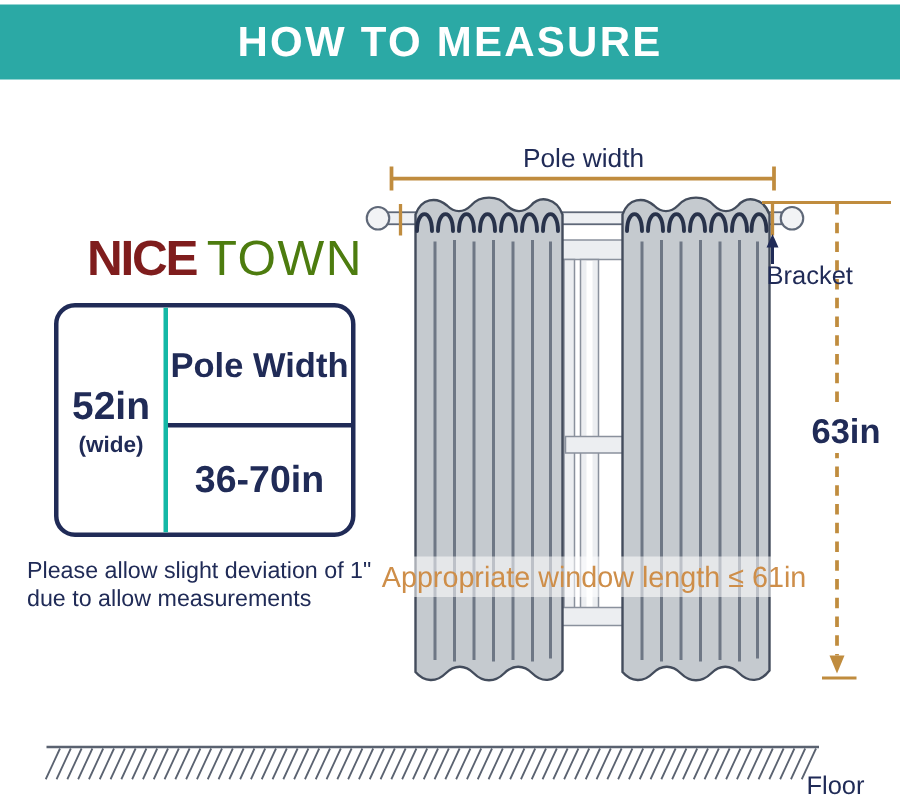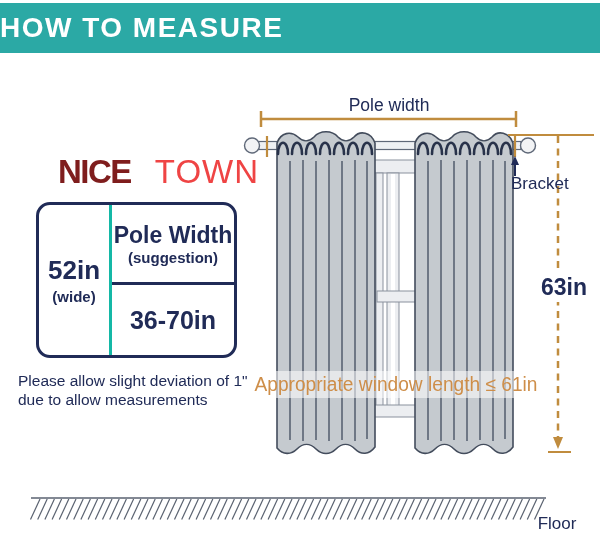--- a/index.html
+++ b/index.html
@@ -1,23 +1,23 @@
 <!DOCTYPE html>
 <html><head>
 <meta charset="utf-8">
 <style>
   html,body{margin:0;padding:0;background:#fff;}
   .canvas{position:relative;width:600px;height:535px;background:#ffffff;
           font-family:"Liberation Sans",sans-serif;overflow:hidden;}
   .banner{position:absolute;left:0;top:3px;width:600px;height:50px;background:#2BA9A5;
-          display:flex;align-items:center;}
+          display:flex;align-items:center;justify-content:center;}
   .banner-title{color:#ffffff;font-size:28px;font-weight:bold;letter-spacing:1.5px;}
   .logo{position:absolute;left:58px;top:153px;display:flex;align-items:baseline;}
   .logo-nice{font-size:33px;font-weight:800;color:#7f1d1d;letter-spacing:-1.5px;}
-  .logo-town{font-size:33px;font-weight:400;color:#ef4444;margin-left:24px;letter-spacing:1px;}
+  .logo-town{font-size:33px;font-weight:400;color:#4d7c0f;margin-left:7px;letter-spacing:1px;}
   .size-table{position:absolute;left:36px;top:202px;width:201px;height:156px;
           border:3px solid #202B57;border-radius:14px;display:flex;box-sizing:border-box;
           color:#202B57;overflow:hidden;background:#fff;}
   .cell-left{width:70px;border-right:3px solid #14b8a6;display:flex;flex-direction:column;
           align-items:center;justify-content:center;}
   .val-52{font-size:26px;font-weight:bold;}
   .val-wide{font-size:15px;font-weight:bold;margin-top:2px;}
   .cell-right{flex:1;display:flex;flex-direction:column;}
   .cell-top{height:77px;border-bottom:3px solid #202B57;display:flex;flex-direction:column;
           align-items:center;justify-content:center;}
@@ -43,21 +43,20 @@
   </div>
 
   <div class="size-table">
     <div class="cell-left">
       <div class="val-52">52in</div>
       <div class="val-wide">(wide)</div>
     </div>
     <div class="cell-right">
       <div class="cell-top">
         <div class="val-header">Pole Width</div>
-        <div class="val-sub">(suggestion)</div>
       </div>
       <div class="cell-bottom">36-70in</div>
     </div>
   </div>
 
   <div class="note">
     <div>Please allow slight deviation of 1"</div>
     <div>due to allow measurements</div>
   </div>
 

